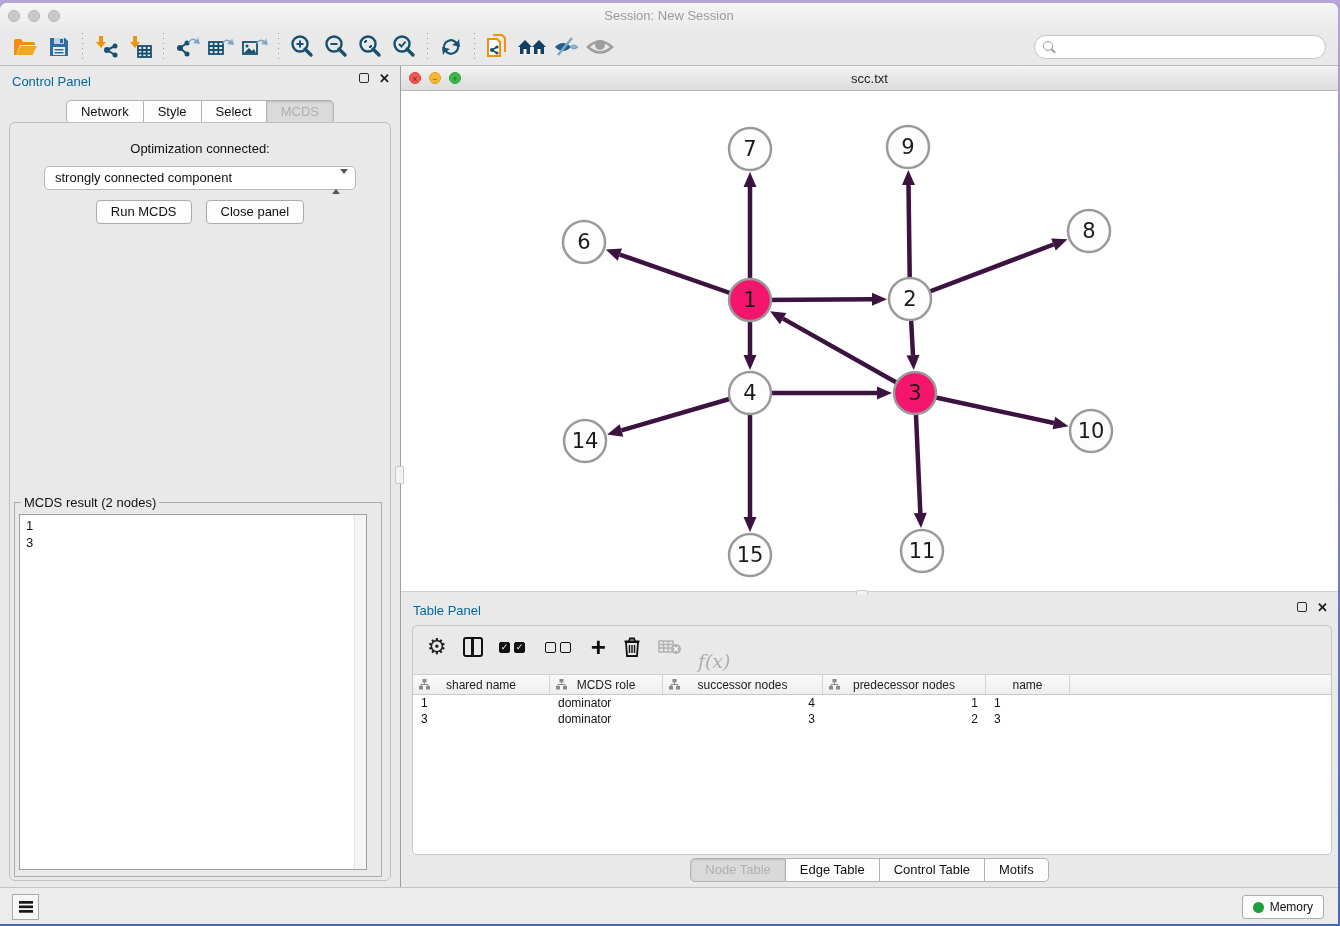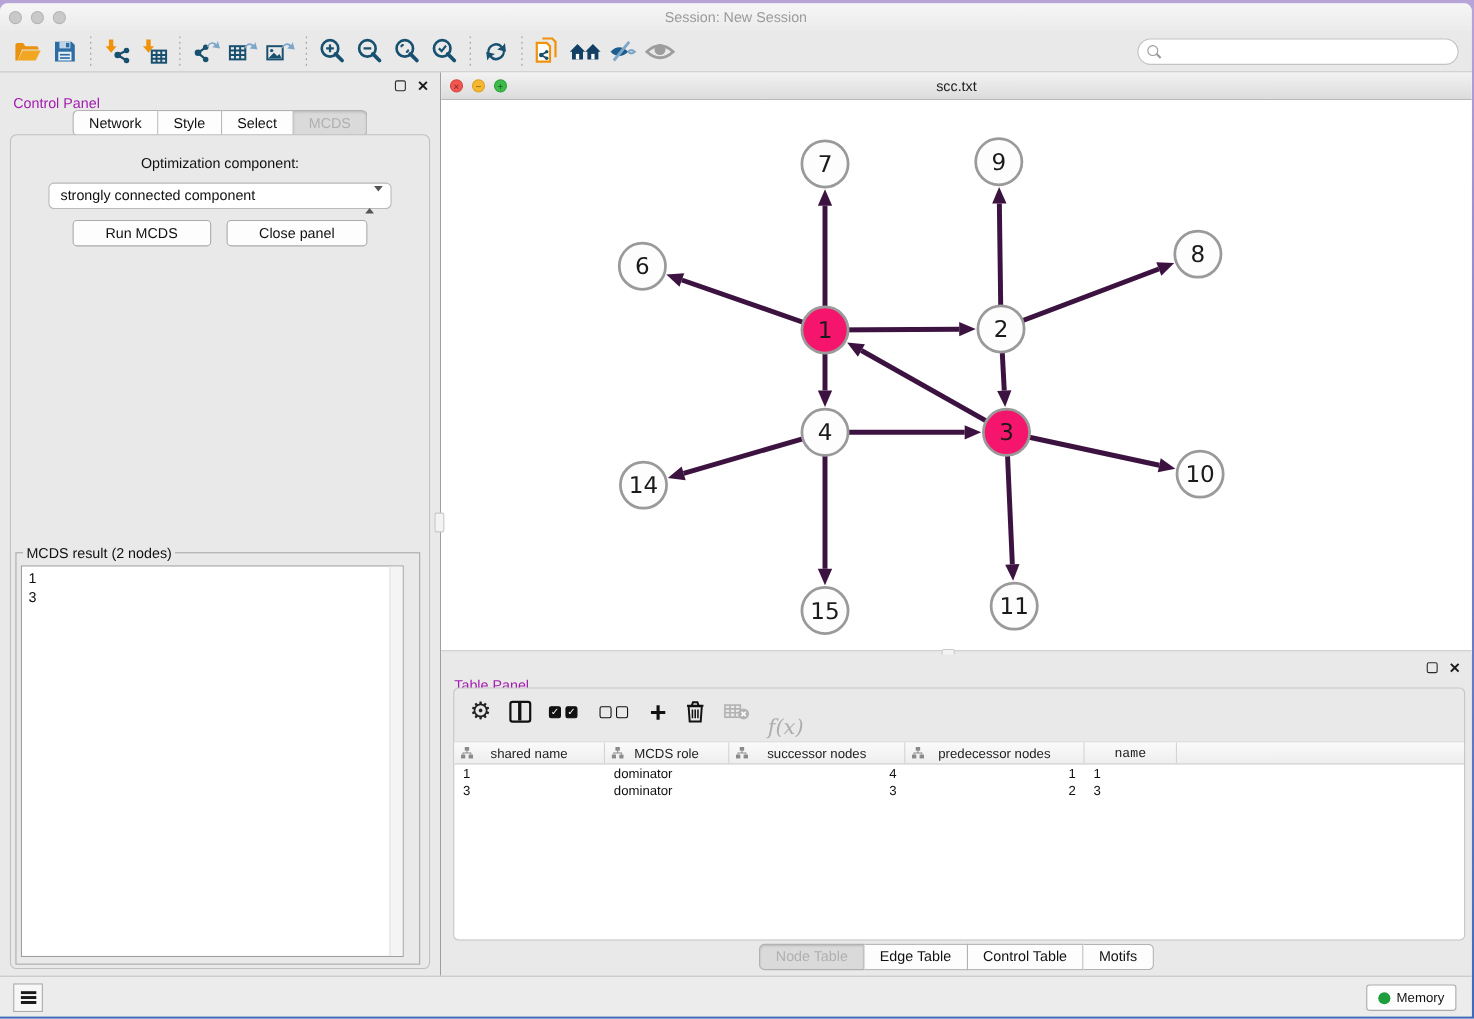--- a/index.html
+++ b/index.html
@@ -33,21 +33,21 @@
   #search-wrap .mag { position:absolute; left:8px; top:5px; width:10px; height:10px;
     border:1.5px solid #9a9a9a; border-radius:50%; }
   #search-wrap .mag::after { content:""; position:absolute; left:7px; top:8px;
     width:5px; height:1.5px; background:#9a9a9a; transform:rotate(45deg); }
   #search-input { position:absolute; left:24px; top:1px; width:260px; height:20px;
     border:none; outline:none; font-size:12px; background:transparent; }
 
   
   #control-panel { position:absolute; left:0; top:63px; width:401px; bottom:37px;
     background:#e9e9e9; border-right:1px solid #9e9e9e; }
-  .panel-head { position:absolute; left:12px; top:20px; font-size:13px; color:#a21caf; }
+  .panel-head { position:absolute; left:12px; top:8px; font-size:13px; color:#0369a1; }
   .panel-ctrls { position:absolute; right:10px; top:7px; display:flex; gap:10px; }
   .float-ic { width:10px; height:10px; border:1.6px solid #2b2b2b; border-radius:2px; }
   .close-ic { font-size:13px; font-weight:bold; color:#1b1b1b; line-height:11px; }
   .tabstrip { display:flex; justify-content:center; }
   .tab { font-size:13px; color:#111; background:#fdfdfd; border:1px solid #b2b2b2;
     border-left:none; padding:3px 14px 4px; cursor:default; }
   .tab:first-child { border-left:1px solid #b2b2b2; border-radius:5px 0 0 5px; }
   .tab:last-child { border-radius:0 5px 5px 0; }
   .tab.selected { background:#dadada; color:#b0b0b0;
     box-shadow:inset 0 1px 2px rgba(0,0,0,.15); }
@@ -58,21 +58,21 @@
   #opt-select { position:relative; margin:10px auto 0; width:312px; height:24px;
     background:#fff; border:1px solid #b9b9b9; border-radius:5px;
     font-size:13px; color:#111; line-height:22px; padding-left:10px; }
   #opt-select .stepper { position:absolute; right:7px; top:4px; }
   .arr-up, .arr-dn { width:0; height:0; border-left:4px solid transparent;
     border-right:4px solid transparent; margin:1px 0; }
   .arr-up { border-bottom:5px solid #555; }
   .arr-dn { border-top:5px solid #555; }
   #cp-buttons { display:flex; justify-content:center; gap:14px; margin-top:10px; }
   .btn { background:#fdfdfd; border:1px solid #ababab; border-radius:4px;
-    font-size:13px; color:#111; padding:3px 29px 4px; }
+    font-size:13px; color:#111; padding:3px 14px 4px; }
   #result-box { position:absolute; left:4px; right:8px; top:372px; bottom:3px;
     border:1px solid #ababab; margin:0 0 0 0; padding:4px 14px 6px 4px; }
   #result-box legend { font-size:13px; color:#111; padding:0 3px; margin-left:2px; }
   #result-text { position:relative; width:100%; height:100%;
     background:#fff; border:1px solid #9f9f9f; font-family:"Liberation Sans",sans-serif;
     font-size:13px; color:#111; padding:2px 0 0 6px; overflow:hidden; }
   #result-text .sb { position:absolute; right:0; top:0; bottom:0; width:12px;
     background:#f4f4f4; border-left:1px solid #e2e2e2; }
   .result-line { line-height:17px; }
 
@@ -302,21 +302,21 @@
       <span class="float-ic"></span>
       <span class="close-ic">✕</span>
     </div>
     <div id="cp-tabs" class="tabstrip">
           <span class="tab">Network</span>
           <span class="tab">Style</span>
           <span class="tab">Select</span>
           <span class="tab selected">MCDS</span>
         </div>
     <div id="cp-body">
-      <div id="opt-label">Optimization component:</div>
+      <div id="opt-label">Optimization connected:</div>
       <div id="opt-select">
         <span>strongly connected component</span>
         <span class="stepper">
           <span class="arr-up"></span><span class="arr-dn"></span>
         </span>
       </div>
       <div id="cp-buttons">
         <button class="btn">Run MCDS</button>
         <button class="btn">Close panel</button>
       </div>
@@ -473,21 +473,21 @@
               </div>
               <div class="th" style="width: 163px;">
                 <span class="hicon"><svg width="11" height="11" viewBox="0 0 11 11">
                     <rect x="3.5" y="0" width="4" height="3.5" fill="#8a8a8a"></rect>
                     <rect x="0" y="7" width="4" height="3.5" fill="#8a8a8a"></rect>
                     <rect x="7" y="7" width="4" height="3.5" fill="#8a8a8a"></rect>
                     <path d="M5.5 3.5 V5.5 M2 7 V5.5 H9 V7" stroke="#8a8a8a" fill="none"></path>
                   </svg></span>
                 <span>predecessor nodes</span>
               </div>
-              <div class="th" style="width: 84px; font-family: Liberation Mono, monospace;">
+              <div class="th" style="width: 84px;">
                 <span>name</span>
               </div>
             </div>
         <div id="table-body">
               <div class="tr">
                 <div class="td" style="width: 137px; text-align: left;">1</div>
                 <div class="td" style="width: 113px; text-align: left;">dominator</div>
                 <div class="td" style="width: 160px; text-align: right;">4</div>
                 <div class="td" style="width: 163px; text-align: right;">1</div>
                 <div class="td" style="width: 84px; text-align: left;">1</div>

